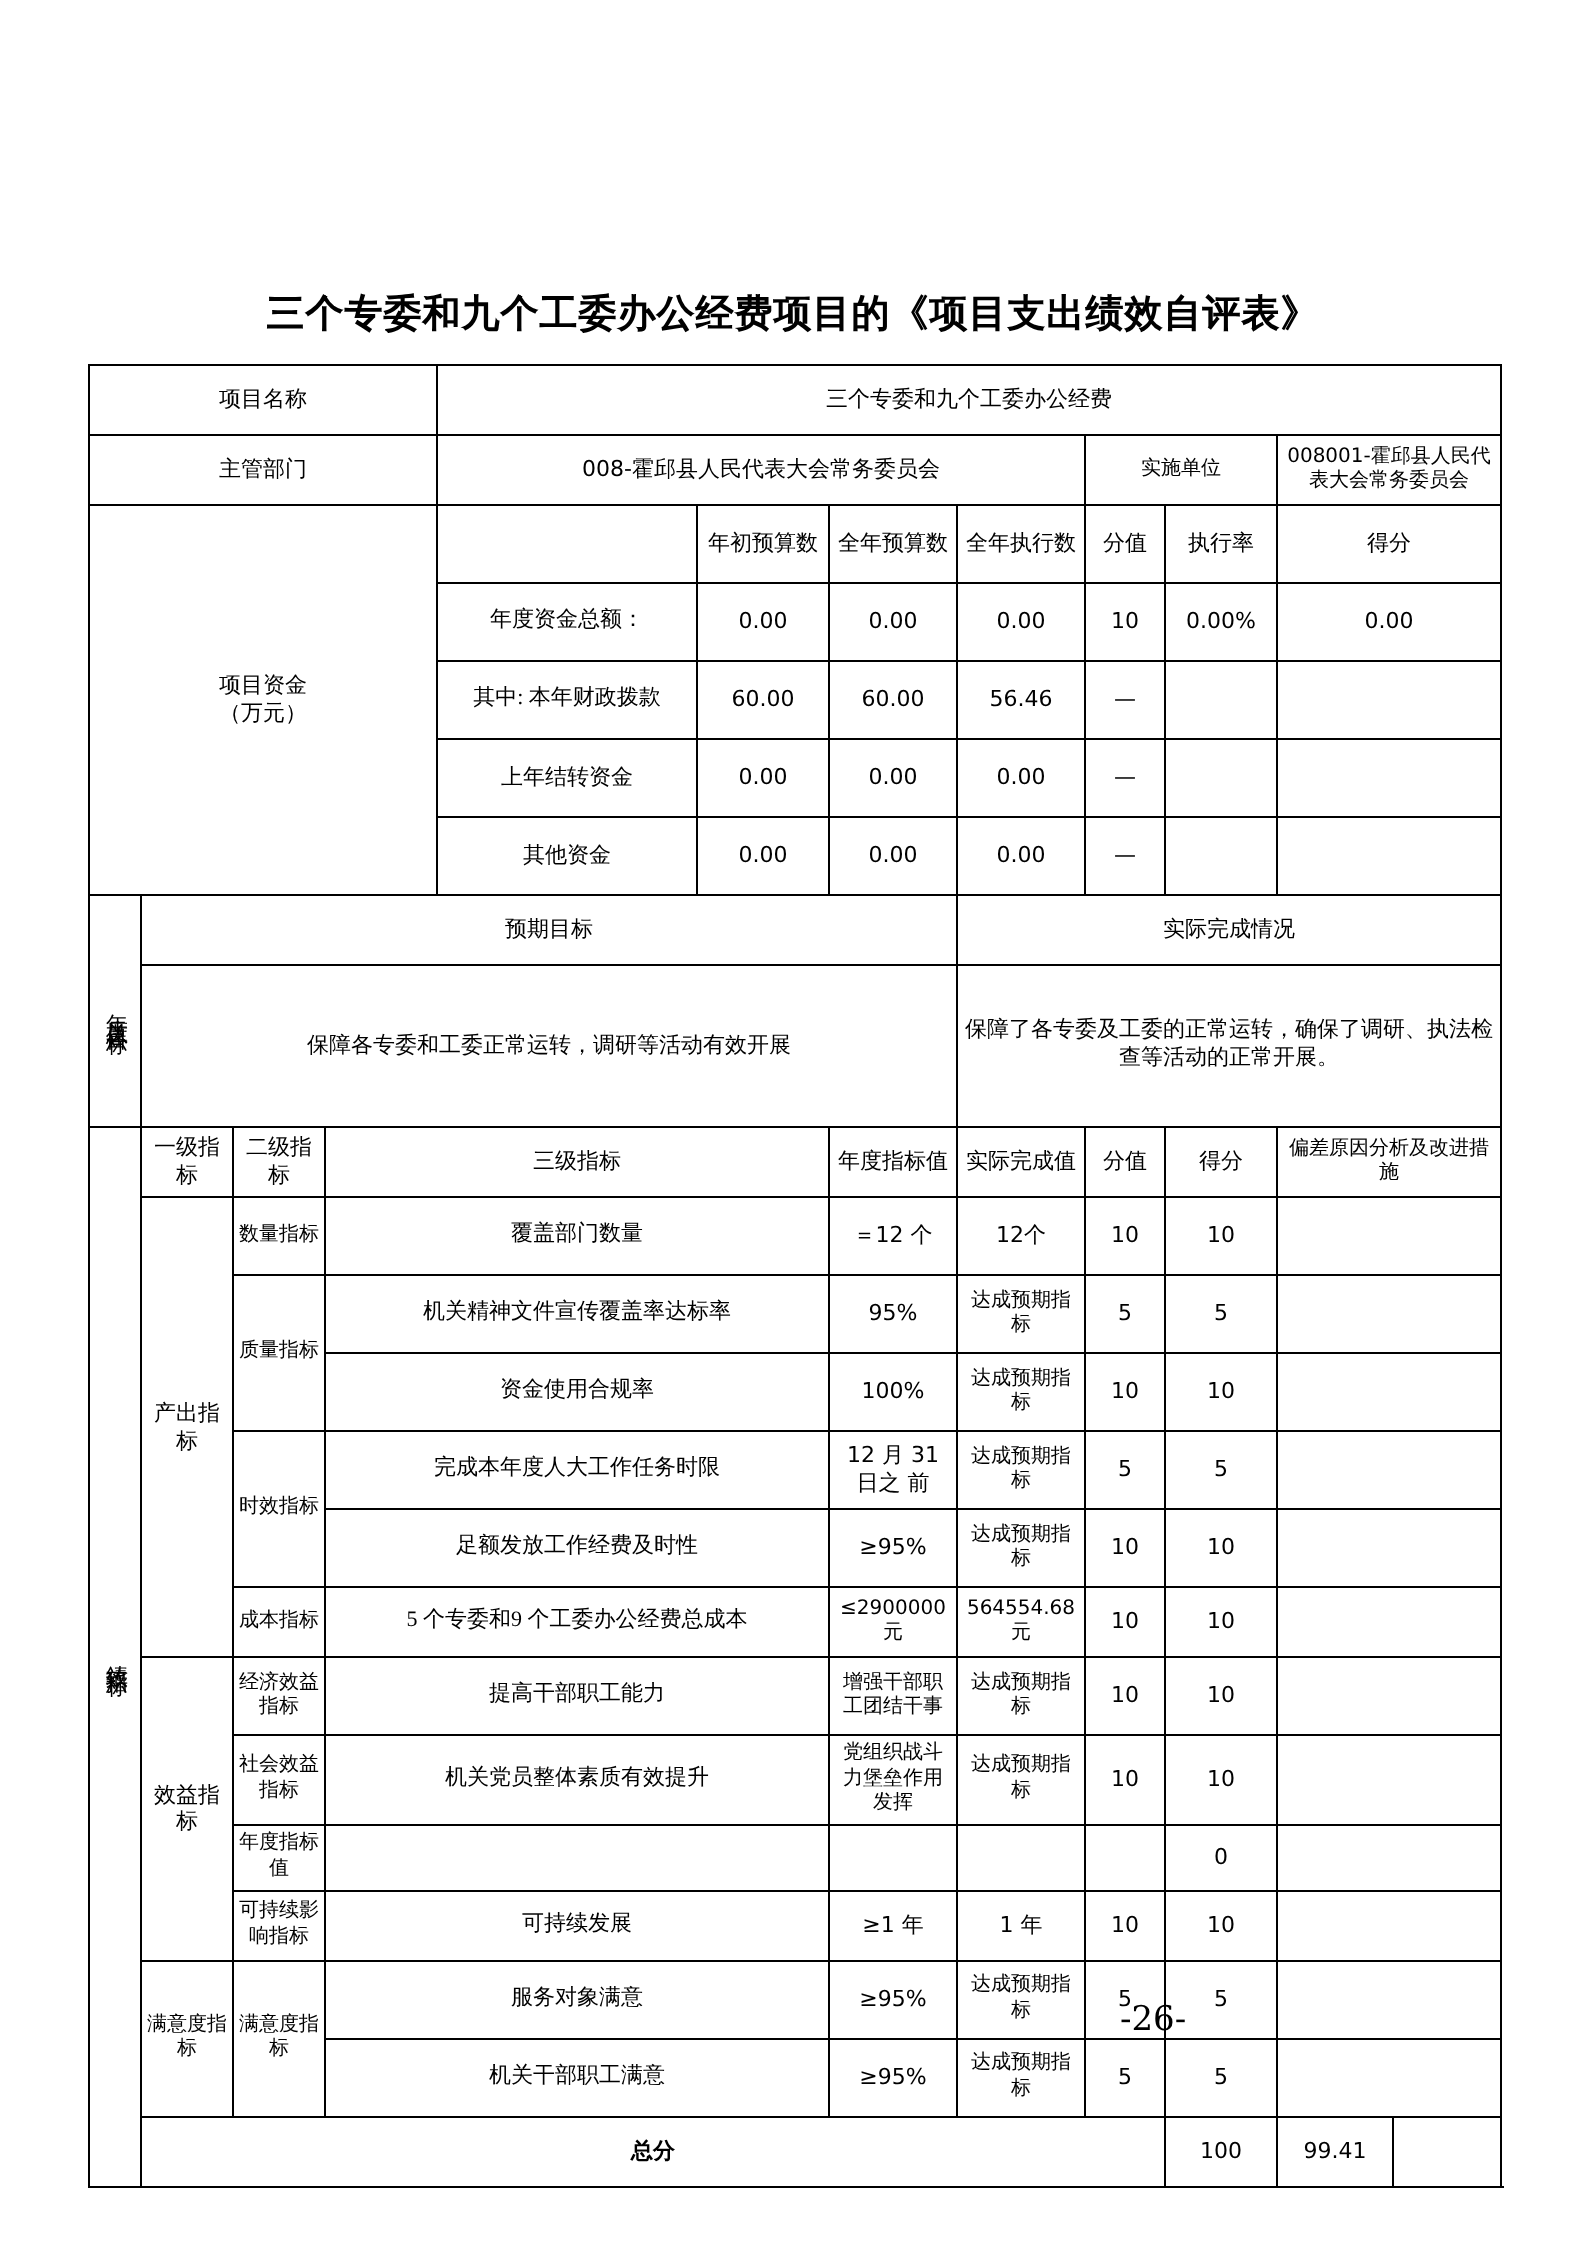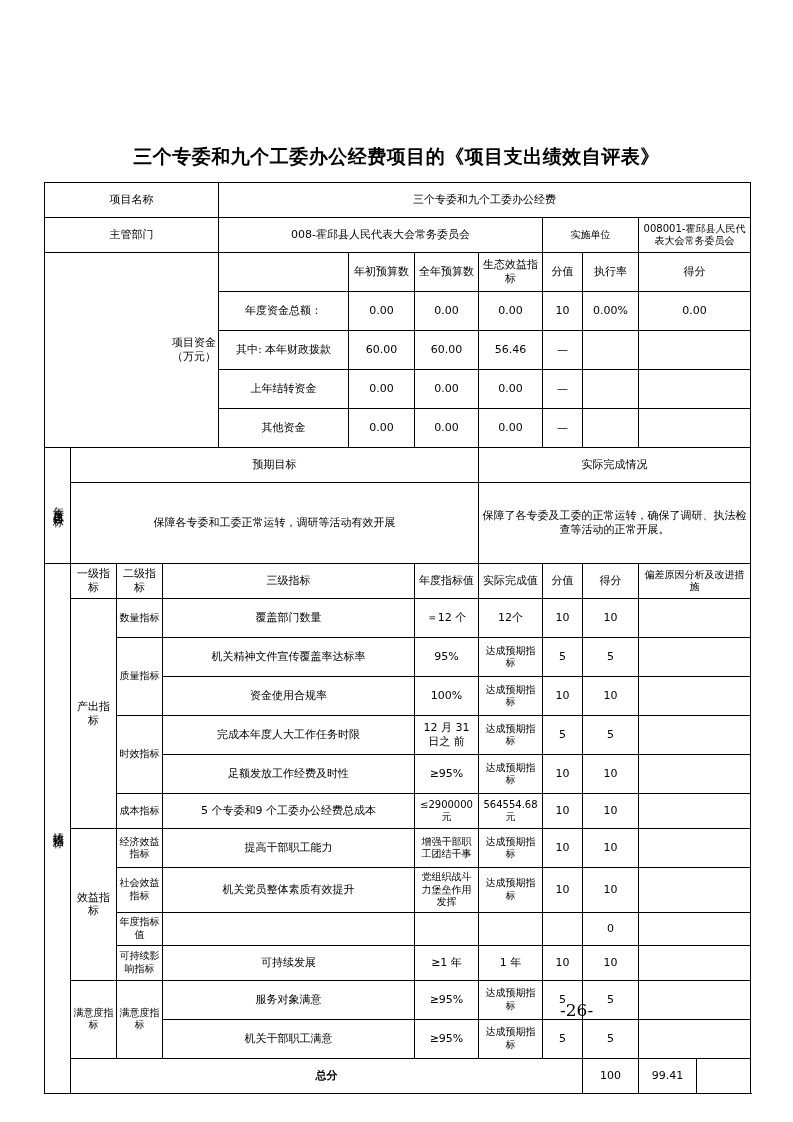--- a/index.html
+++ b/index.html
@@ -53,35 +53,35 @@
   .tall-28 { height: 28px; }
   .tall-32 { height: 32px; }
   .vert {
     writing-mode: vertical-rl;
     text-orientation: upright;
     letter-spacing: 2px;
     line-height: 1.1;
     margin: 0 auto;
     display: inline-block;
   }
-  .lefttext { text-align: left; padding-left: 6px; }
+  .lefttext { text-align: left; padding-left: 6px; font-family: Liberation Serif, serif; }
   .small { font-size: 10px; }
   .smaller { font-size: 10px; }
   .bold { font-weight: bold; margin-left: 30px; }
   .page-num {
     position: absolute;
     left: 0;
     top: 1000px;
     width: 793px;
     text-align: left;
     font-family: "DejaVu Serif", "Liberation Serif", serif;
     font-size: 17px;
   }
   .page-num span { margin-left: 560px; }
-  .cell-wrap { display: block; text-align: right; }
+  .cell-wrap { display: block; }
 </style>
 </head>
 <body>
 
 <div class="page">
 
   <div class="doc-title">三个专委和九个工委办公经费项目的《项目支出绩效自评表》</div>
 
   <table class="main">
     <colgroup>
@@ -113,21 +113,21 @@
     </tr>
 
     <tr>
       <td colspan="4" rowspan="5">
         <span class="cell-wrap">项目资金</span>
         <span class="cell-wrap">（万元）</span>
       </td>
       <td class="tall-32"></td>
       <td class="tall-32">年初预算数</td>
       <td class="tall-32">全年预算数</td>
-      <td class="tall-32">生态效益指标</td>
+      <td class="tall-32">全年执行数</td>
       <td class="tall-32">分值</td>
       <td class="tall-32">执行率</td>
       <td colspan="2" class="tall-32">得分</td>
     </tr>
 
     <tr>
       <td class="tall-32 lefttext">年度资金总额：</td>
       <td class="tall-32">0.00</td>
       <td class="tall-32">0.00</td>
       <td class="tall-32">0.00</td>

